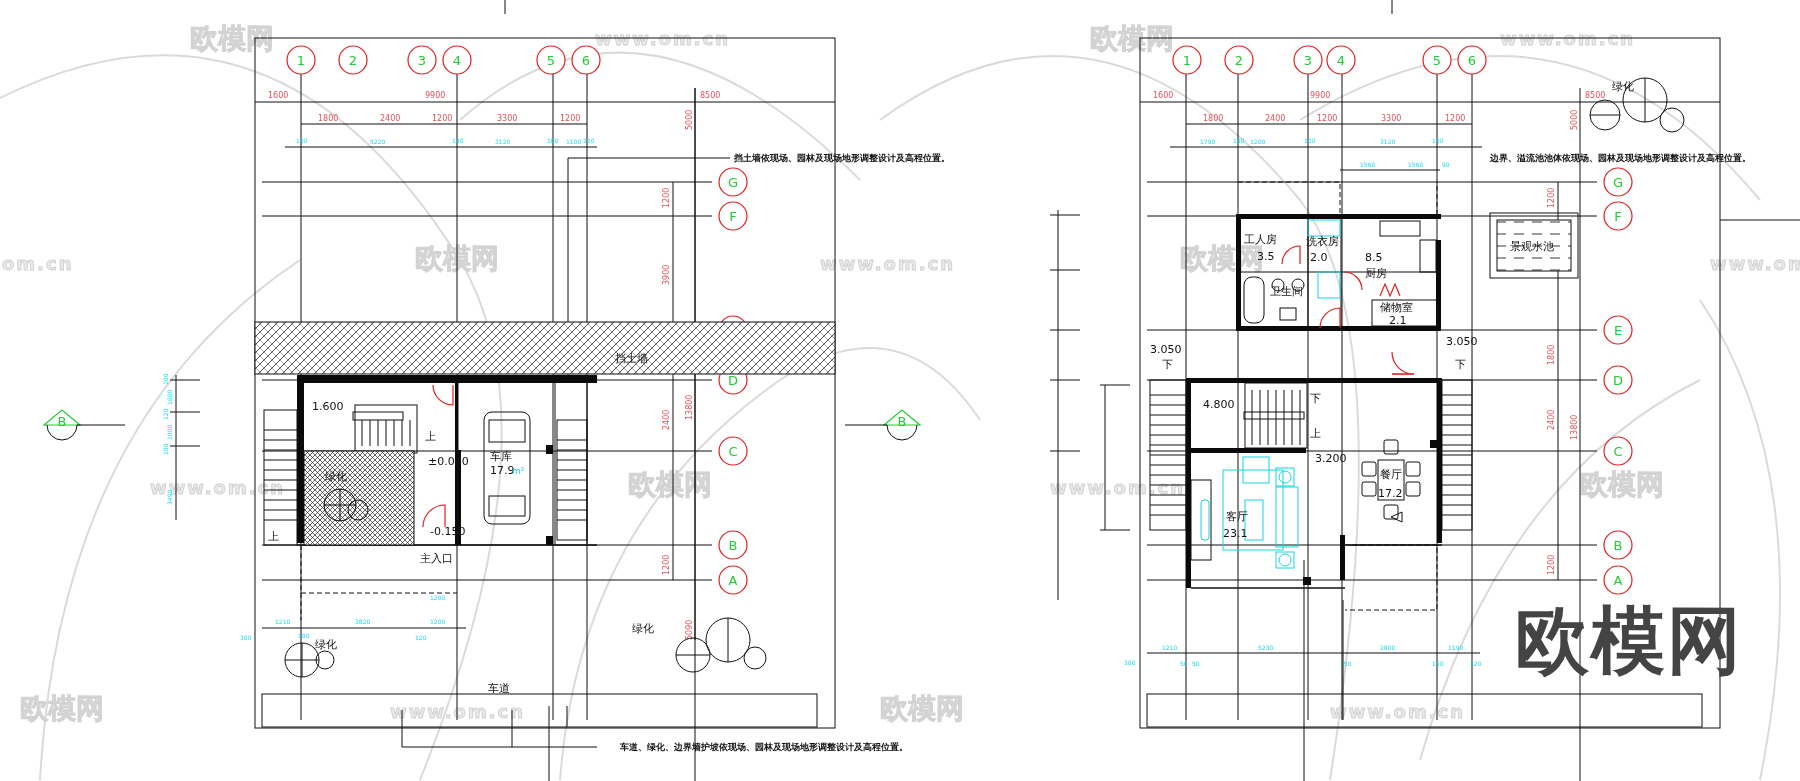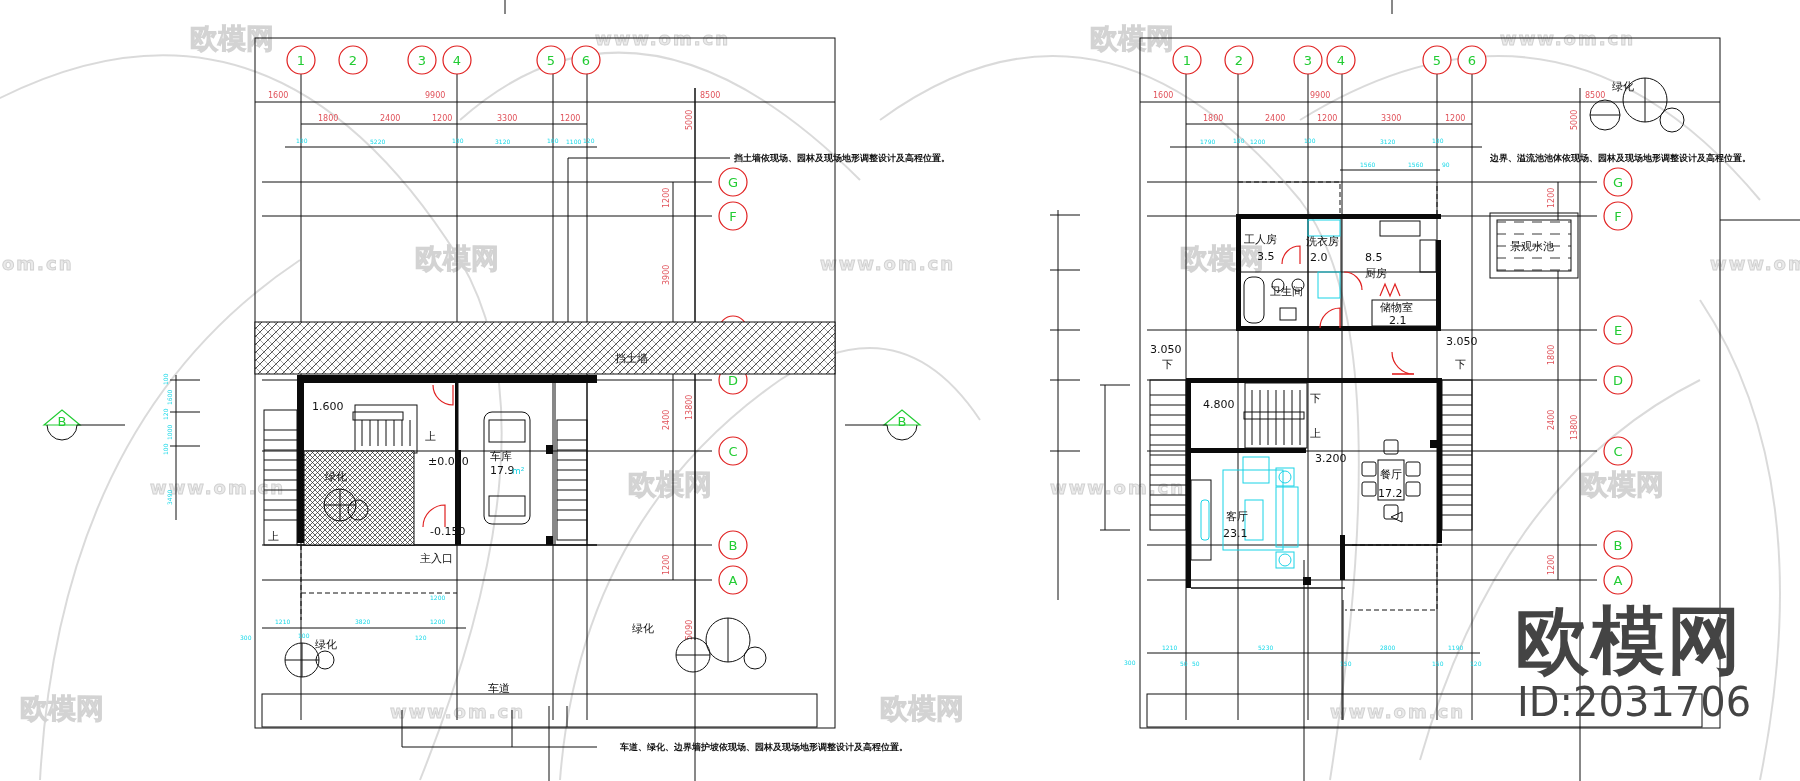--- a/index.html
+++ b/index.html
@@ -573,14 +573,13 @@
       <line x1="1105" y1="385" x2="1105" y2="530" class="ln"></line>
       <line x1="1100" y1="385" x2="1130" y2="385" class="ln"></line>
       <line x1="1100" y1="530" x2="1130" y2="530" class="ln"></line>
     </g>
   </g>
 </svg>
 </div>
 
 <div class="logo">
   <div class="big">欧模网</div>
-  <div class="id">ID:2031706</div>
 </div>
 
 </body></html>

